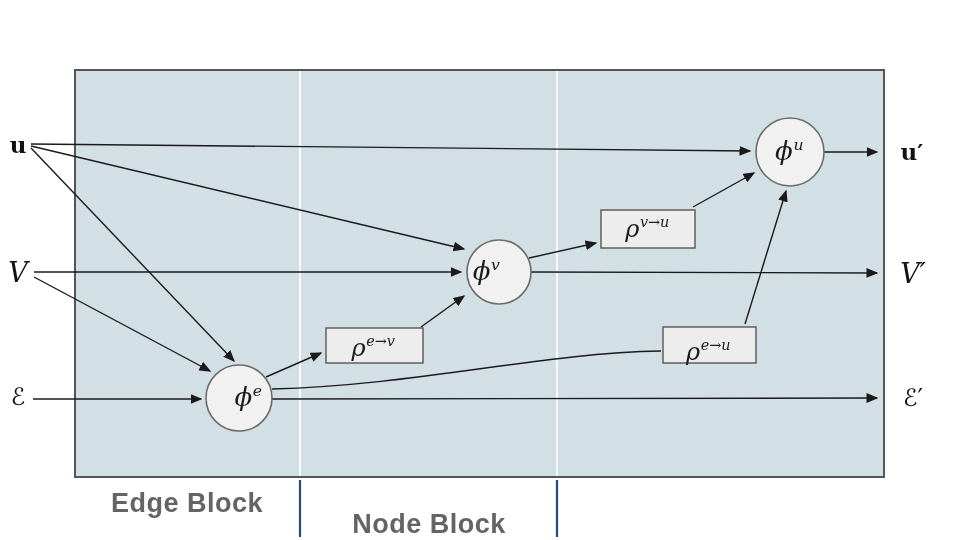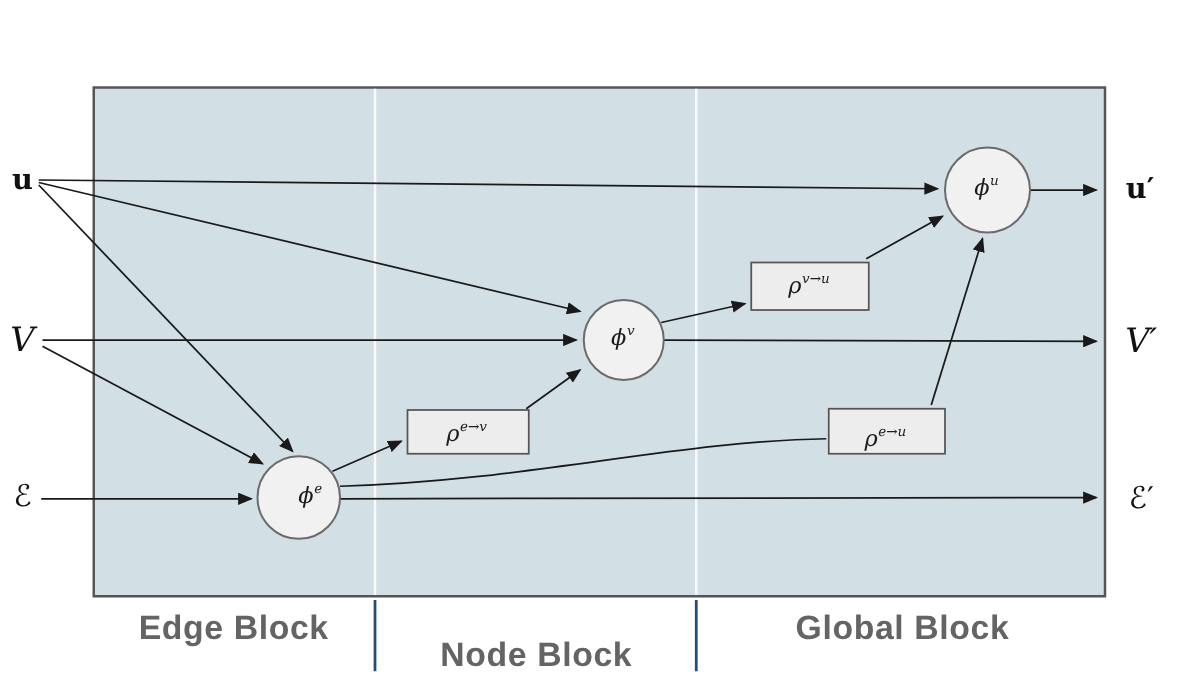--- a/index.html
+++ b/index.html
@@ -25,22 +25,22 @@
   .lbl{
     position:absolute;
     transform:translate(-50%,-50%);
     line-height:1;
     white-space:nowrap;
     color:#111;
   }
   .io-bold{font-family:"DejaVu Serif", serif;font-weight:bold;font-size:23px;}
   .io-cal-v{font-family:"DejaVu Serif", serif;font-style:italic;font-size:27px;}
   .io-cal-e{font-family:"DejaVu Sans","DejaVu Serif", sans-serif;font-size:24px;}
-  .node-lbl{font-family:"DejaVu Serif", serif;font-style:italic;font-size:18px;color:#1c1c1c;}
-  .box-lbl{font-family:"DejaVu Serif", serif;font-style:italic;font-size:18px;color:#1c1c1c;}
+  .node-lbl{font-family:"DejaVu Serif", serif;font-style:italic;font-size:26px;color:#1c1c1c;}
+  .box-lbl{font-family:"DejaVu Serif", serif;font-style:italic;font-size:24px;color:#1c1c1c;}
   .node-lbl sup,.box-lbl sup{
     font-size:0.60em;
     position:relative;top:-0.05em;left:0.04em;
     vertical-align:super;line-height:0;
   }
   .block-lbl{
     font-family:"Liberation Sans", sans-serif;
     font-weight:bold;font-size:27px;
     color:var(--block_label);
     letter-spacing:0.5px;
@@ -101,34 +101,33 @@
   <div class="lbl io-cal-v" style="left:18px;top:272px">V</div>
   <div class="lbl io-cal-e" style="left:18px;top:397px">ℰ</div>
 
   <div class="lbl io-bold" style="left:912px;top:151px">u′</div>
   <div class="lbl io-cal-v" style="left:913px;top:273px">V′</div>
   <div class="lbl io-cal-e" style="left:913px;top:398px">ℰ′</div>
 
   <div class="lbl node-lbl" style="left:248px;top:397px">
     <span>ϕ</span><sup>e</sup>
   </div>
-  <div class="lbl node-lbl" style="left:498px;top:271px">
+  <div class="lbl node-lbl" style="left:486px;top:271px">
     <span>ϕ</span><sup>v</sup>
   </div>
   <div class="lbl node-lbl" style="left:789px;top:151px">
     <span>ϕ</span><sup>u</sup>
   </div>
 
   <div class="lbl box-lbl" style="left:373px;top:348px">
     <span>ρ</span><sup>e→v</sup>
   </div>
   <div class="lbl box-lbl" style="left:647px;top:229px">
     <span>ρ</span><sup>v→u</sup>
   </div>
   <div class="lbl box-lbl" style="left:708px;top:352px">
     <span>ρ</span><sup>e→u</sup>
   </div>
 
   <div class="lbl block-lbl" style="left:187px;top:503px">Edge Block</div>
   <div class="lbl block-lbl" style="left:429px;top:524px">Node Block</div>
-  <div class="lbl block-lbl" style="left:722px;top:503px">Global Block</div>
 
 </div>
 
 </body></html>

